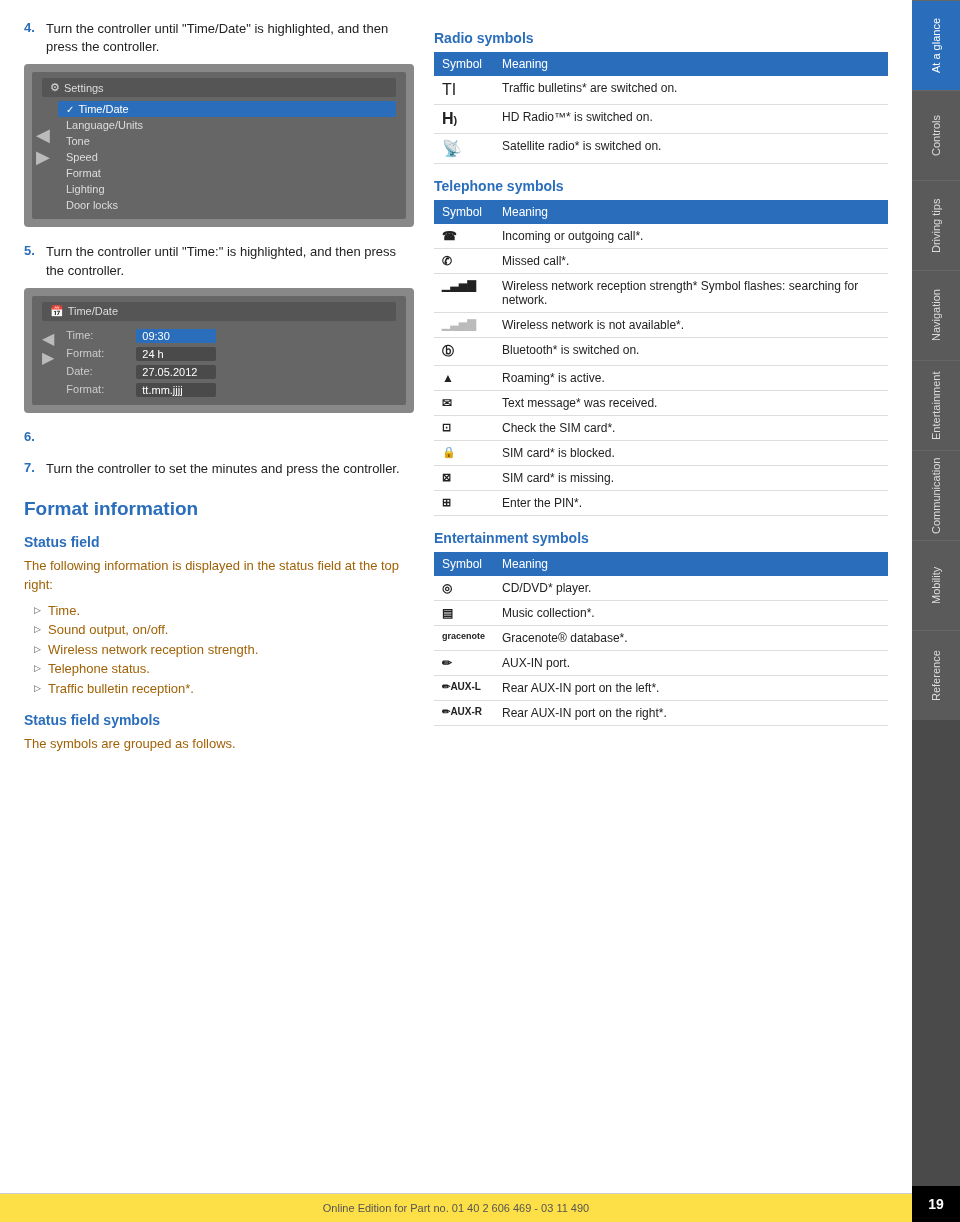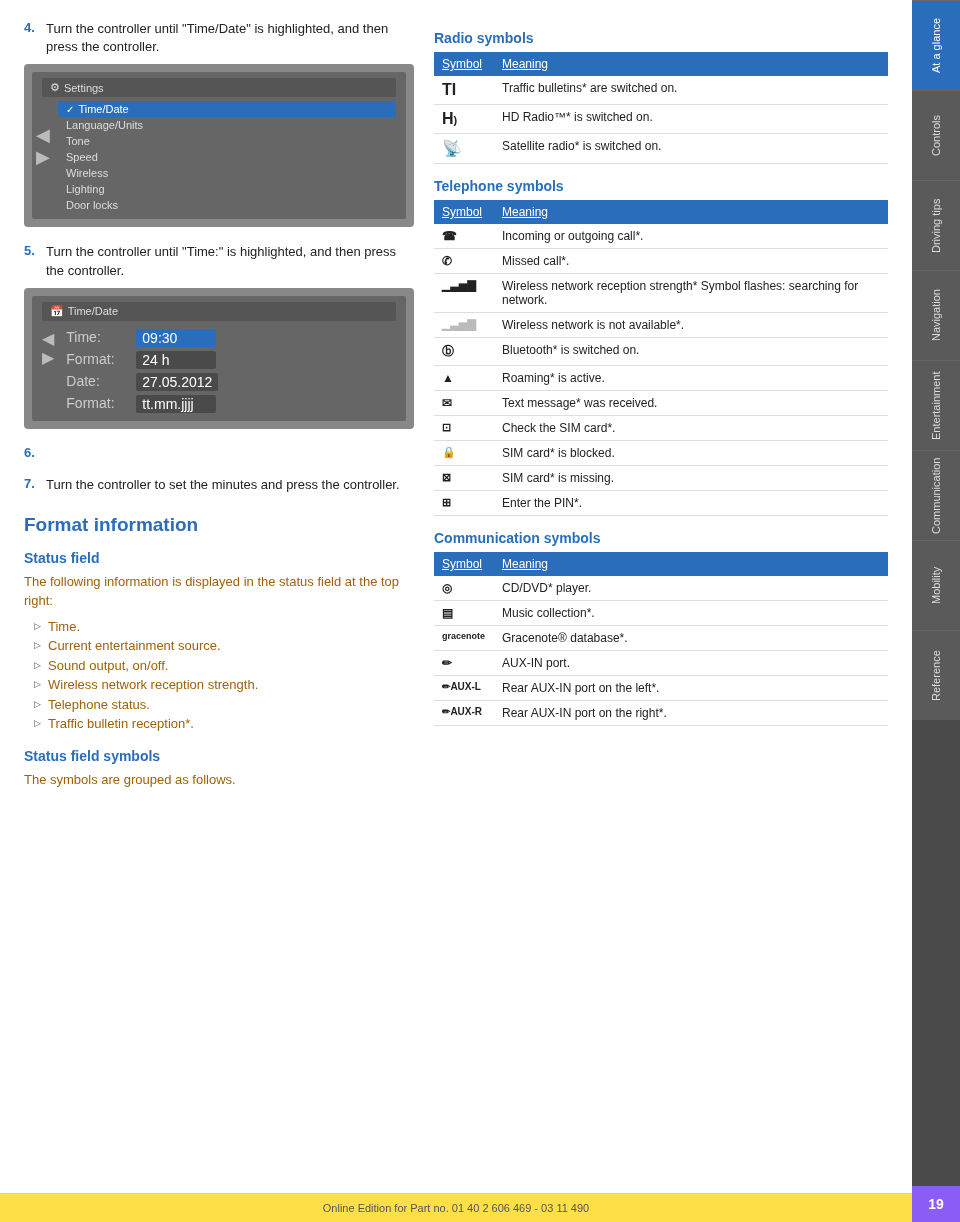--- a/index.html
+++ b/index.html
@@ -149,21 +149,21 @@
       border-radius: 2px;
       margin-bottom: 6px;
       display: flex;
       align-items: center;
       gap: 4px;
     }
 
     .timedate-row {
       display: flex;
       padding: 2px 4px;
-      font-size: 14px;
+      font-size: 11px;
       color: #ddd;
       gap: 10px;
     }
 
     .timedate-label {
       width: 60px;
       color: #ccc;
     }
 
     .timedate-value {
@@ -234,21 +234,20 @@
 
     .symbol-table {
       width: 100%;
       border-collapse: collapse;
       margin-bottom: 14px;
     }
 
     .symbol-table thead tr {
       background: #2a6ebb;
       color: #fff;
-      text-decoration: underline;
     }
 
     .symbol-table thead th {
       padding: 5px 8px;
       font-size: 12px;
       font-weight: normal;
       text-align: left;
     }
 
     .symbol-table tbody tr {
@@ -303,21 +302,21 @@
               <span>Settings</span>
             </div>
             <div style="padding-left: 16px;">
               <div class="menu-item highlighted">
                 <span class="checkmark">✓</span>
                 <span>Time/Date</span>
               </div>
               <div class="menu-item">Language/Units</div>
               <div class="menu-item">Tone</div>
               <div class="menu-item">Speed</div>
-              <div class="menu-item">Wireless</div>
+              <div class="menu-item">Format</div>
               <div class="menu-item">Lighting</div>
               <div class="menu-item">Door locks</div>
             </div>
           </div>
           <div style="position:absolute;left:12px;top:50%;transform:translateY(-50%);color:#bbb;font-size:18px;">◀<br>▶</div>
         </div>
       </div>
 
       <div class="step">
         <div class="step-header">
@@ -370,21 +369,20 @@
       </div>
 
       <div class="section-title">Format information</div>
 
       <div class="subsection-title">Status field</div>
 
       <p class="body-text">The following information is displayed in the status field at the top right:</p>
 
       <ul class="bullet-list">
         <li>Time.</li>
-        <li>Current entertainment source.</li>
         <li>Sound output, on/off.</li>
         <li>Wireless network reception strength.</li>
         <li>Telephone status.</li>
         <li>Traffic bulletin reception*.</li>
       </ul>
 
       <div class="subsection-title">Status field symbols</div>
 
       <p class="body-text">The symbols are grouped as follows.</p>
     </div>
@@ -394,21 +392,21 @@
       <div class="symbol-section-title">Radio symbols</div>
       <table class="symbol-table">
         <thead>
           <tr>
             <th>Symbol</th>
             <th>Meaning</th>
           </tr>
         </thead>
         <tbody>
           <tr>
-            <td class="symbol-cell" style="font-size:16px;font-weight:bold;">TI</td>
+            <td class="symbol-cell" style="font-size:16px;font-weight:normal;">TI</td>
             <td>Traffic bulletins* are switched on.</td>
           </tr>
           <tr>
             <td class="symbol-cell" style="font-size:16px;font-weight:bold;">H<span style="font-size:11px;">)</span></td>
             <td>HD Radio™* is switched on.</td>
           </tr>
           <tr>
             <td class="symbol-cell" style="font-size:16px;">📡</td>
             <td>Satellite radio* is switched on.</td>
           </tr>
@@ -464,21 +462,21 @@
             <td class="symbol-cell" style="font-size:11px;">⊠</td>
             <td>SIM card* is missing.</td>
           </tr>
           <tr>
             <td class="symbol-cell" style="font-size:11px;">⊞</td>
             <td>Enter the PIN*.</td>
           </tr>
         </tbody>
       </table>
 
-      <div class="symbol-section-title">Communication symbols</div>
+      <div class="symbol-section-title">Entertainment symbols</div>
       <table class="symbol-table">
         <thead>
           <tr>
             <th>Symbol</th>
             <th>Meaning</th>
           </tr>
         </thead>
         <tbody>
           <tr>
             <td class="symbol-cell">◎</td>
@@ -533,16 +531,16 @@
   <div class="sidebar-tab">
     <span>Communication</span>
   </div>
   <div class="sidebar-tab">
     <span>Mobility</span>
   </div>
   <div class="sidebar-tab">
     <span>Reference</span>
   </div>
 
-  <div style="margin-top:auto;background:#8b5cf6;color:#fff;width:48px;padding:10px 0;text-align:center;font-size:14px;font-weight:bold;">
+  <div style="margin-top:auto;background:#000000;color:#fff;width:48px;padding:10px 0;text-align:center;font-size:14px;font-weight:bold;">
     <span>19</span>
   </div>
 </div>
 
 </body></html>

